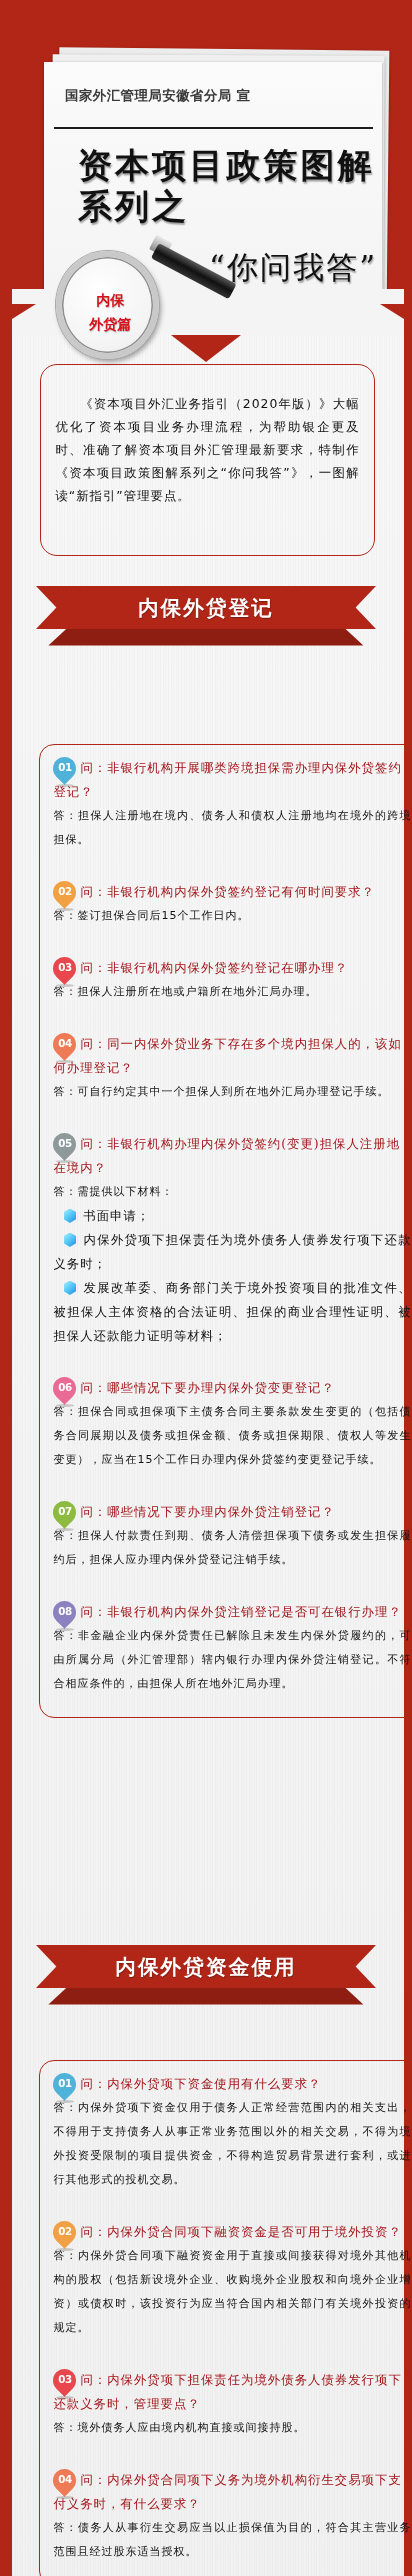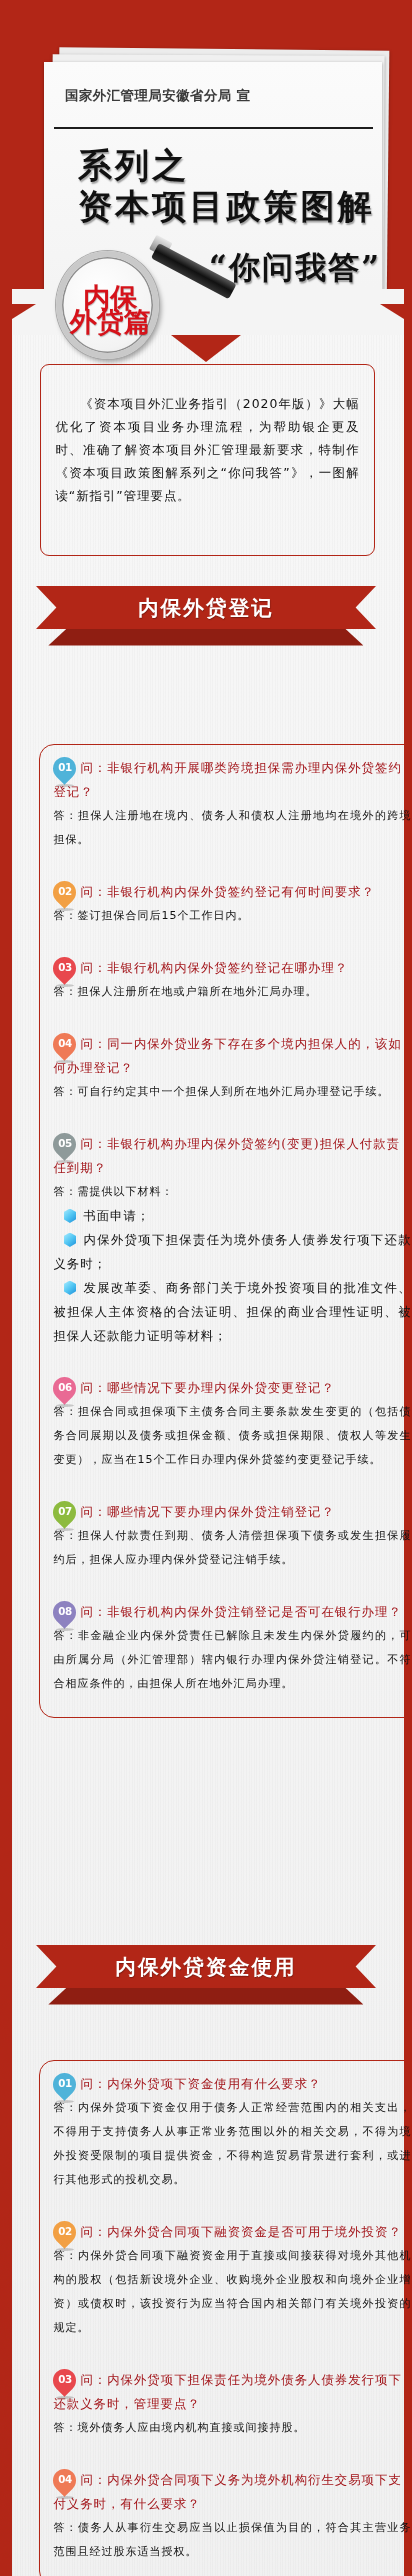--- a/index.html
+++ b/index.html
@@ -41,37 +41,37 @@
   }
   .hero-title {
     position: absolute; left: 70px; top: 145px;
     font-family: "DejaVu Serif", "Liberation Serif", serif;
     font-weight: bold; font-size: 34px; line-height: 41px; color: #111;
     letter-spacing: 3.1px; text-shadow: 1px 1.5px 1.5px rgba(0,0,0,0.35);
   }
   .hero-subtitle {
     position: absolute; left: 201px; top: 247px;
     font-family: "DejaVu Serif", "Liberation Serif", serif;
-    font-weight: bold; font-size: 31px; color: #111;
+    font-weight: normal; font-size: 31px; color: #111;
     letter-spacing: 2.1px; text-shadow: 1px 1.5px 1.5px rgba(0,0,0,0.35);
   }
 
   .magnifier {
     position: absolute; left: 56px; top: 251px; width: 103px; height: 108px;
     border-radius: 50%;
     border: 6.2px solid #c9c9c9;
     box-shadow: inset 0 0 0 1.5px #8e8e8e, 0 0 0 1px #a8a8a8, 2.1px 3.1px 5.2px rgba(0,0,0,0.35);
     background: radial-gradient(circle at 40% 35%, #ffffff 0%, #f3f3f3 70%, #e2e2e2 100%);
     z-index: 3;
   }
   .magnifier-label {
     position: absolute; left: 7.2px; top: 31px; width: 82px;
     text-align: center;
-    font-family: Liberation Mono, monospace;
-    font-weight: bold; font-size: 27px; line-height: 24px; color: #d6121a;
+    font-family: Liberation Sans, sans-serif;
+    font-weight: bold; font-size: 14px; line-height: 24px; color: #d6121a;
     text-shadow: 0.5px 1px 1px rgba(0,0,0,0.25);
   }
   .magnifier-handle {
     position: absolute; left: 155px; top: 242px; width: 88px; height: 16.5px;
     transform-origin: left center; transform: rotate(28deg);
     background: linear-gradient(180deg,#5a5a5a 0%,#111 50%,#333 100%);
     border-radius: 3.1px; z-index: 2;
   }
   .magnifier-collar {
     position: absolute; left: 152px; top: 238px; width: 17.5px; height: 15.5px;
@@ -101,21 +101,21 @@
     position: absolute; left: 12.4px; top: 304px; width: 0; height: 0;
     border-right: 24px solid transparent; border-top: 15.5px solid #b22617;
   }
   .hero-wave-right {
     position: absolute; left: 380px; top: 304px; width: 0; height: 0;
     border-left: 24px solid transparent; border-top: 15.5px solid #b22617;
   }
 
   .intro-box {
     position: absolute; left: 40px; top: 364px; width: 335px; height: 192px;
-    border: 1.5px solid #b22617; border-radius: 9px;
+    border: 1.5px solid #b22617; border-radius: 17px;
     padding: 27px 14.4px 0 14.4px;
   }
   .intro-text {
     font-family: "DejaVu Sans", "Liberation Sans", sans-serif;
     font-size: 12.4px; line-height: 23px; color: #111;
     text-indent: 2em; text-align: justify; letter-spacing: 1px;
   }
 
   
   .ribbon {
@@ -194,22 +194,22 @@
 
   <div class="hero">
     <div class="paper-stack">
       <div class="paper p1"></div>
       <div class="paper p2"></div>
       <div class="paper p3"></div>
     </div>
     <div class="hero-publisher">国家外汇管理局安徽省分局 宣</div>
     <div class="hero-rule"></div>
     <div class="hero-title">
+      <div>资本项目政策图解</div>
       <div>系列之</div>
-      <div>资本项目政策图解</div>
     </div>
     <div class="hero-subtitle">“你问我答”</div>
   </div>
 
   <div class="panel"></div>
   <div class="panel-hero-bottom"></div>
   <div class="hero-wave-left"></div>
   <div class="hero-wave-right"></div>
 
   <div class="magnifier-collar"></div>
@@ -270,21 +270,21 @@
       </div>
       <p class="qa-q">问：同一内保外贷业务下存在多个境内担保人的，该如何办理登记？</p>
       <p class="qa-a">答：可自行约定其中一个担保人到所在地外汇局办理登记手续。</p>
     </div>
     <div class="qa-item">
       <div class="pin">
         <div class="pin-head" style="background:#8e9a9a;"></div>
         <div class="pin-num">05</div>
         <div class="pin-shadow"></div>
       </div>
-      <p class="qa-q">问：非银行机构办理内保外贷签约(变更)担保人付款责任到期？</p>
+      <p class="qa-q">问：非银行机构办理内保外贷签约(变更)担保人注册地在境内？</p>
       <p class="qa-a">答：需提供以下材料：</p>
       <p class="qa-bullet"><span class="cube-icon"></span><span>书面申请；</span></p>
       <p class="qa-bullet"><span class="cube-icon"></span><span>内保外贷项下担保责任为境外债务人债券发行项下还款义务时；</span></p>
       <p class="qa-bullet"><span class="cube-icon"></span><span>发展改革委、商务部门关于境外投资项目的批准文件、被担保人主体资格的合法证明、担保的商业合理性证明、被担保人还款能力证明等材料；</span></p>
     </div>
     <div class="qa-item">
       <div class="pin">
         <div class="pin-head" style="background:#e96a94;"></div>
         <div class="pin-num">06</div>
         <div class="pin-shadow"></div>

